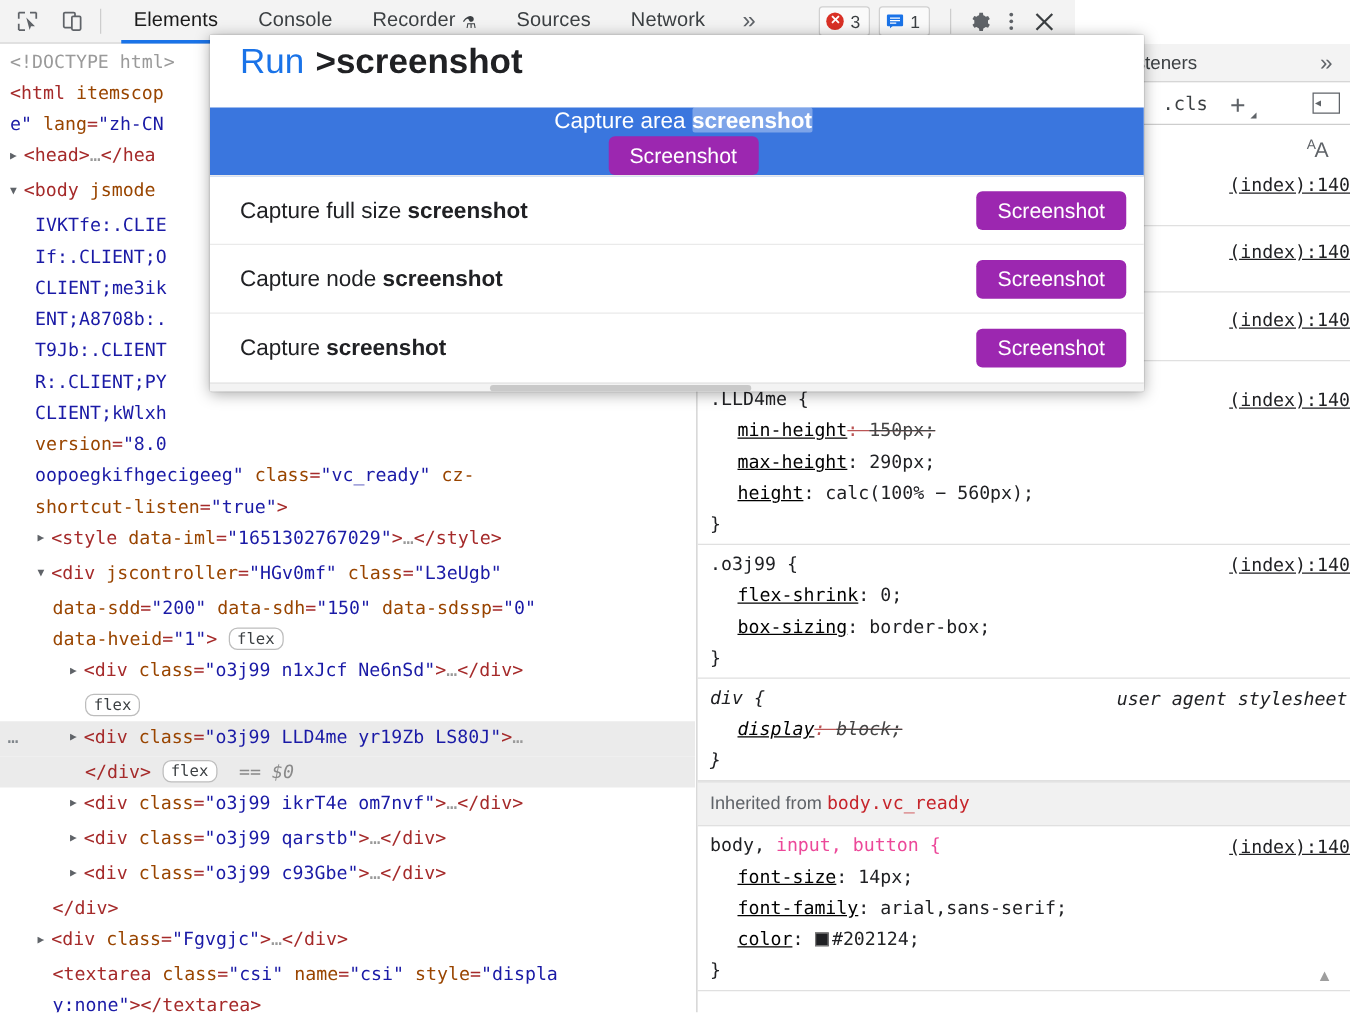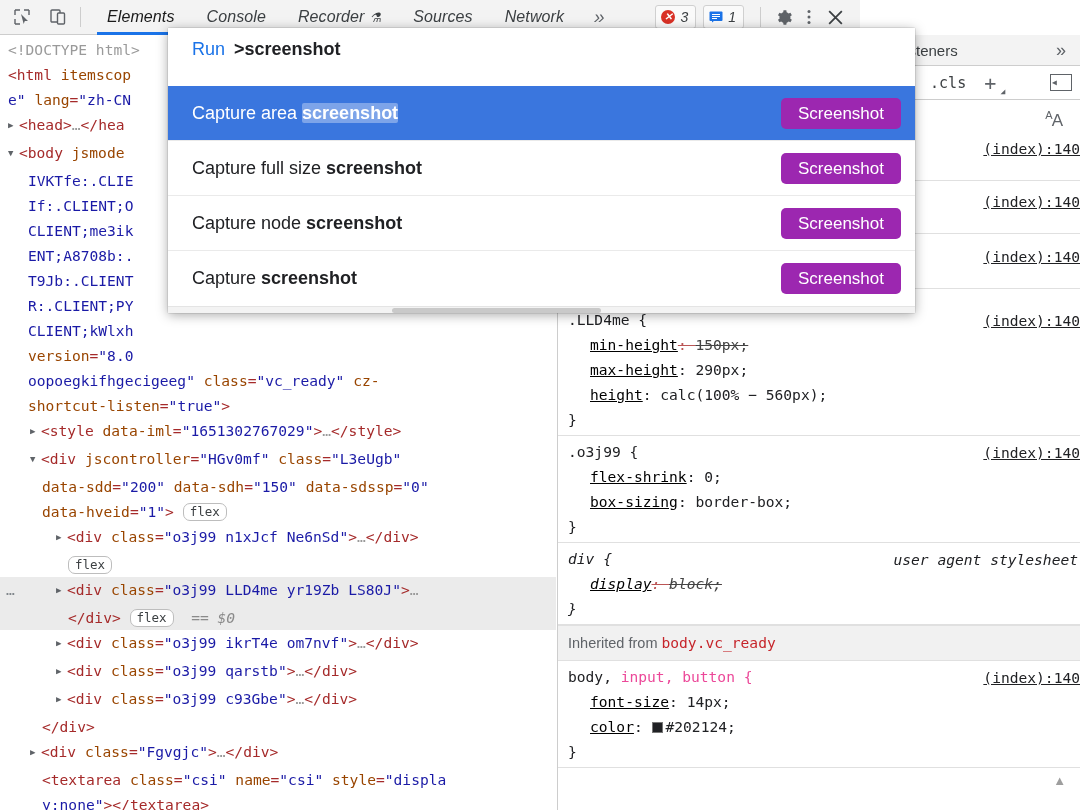--- a/index.html
+++ b/index.html
@@ -16,21 +16,21 @@
     width: 1080px; height: 810px;
     background: #fff;
   }
 
   
   .toolbar {
     position: absolute; left: 0; top: 0;
     width: 860px; height: 35px;
     background: #f3f3f3;
     border-bottom: 1px solid #cdcdcd;
-    display: flex; align-items: center; font-style: italic;
+    display: flex; align-items: center;
   }
   .tb-icons { display: flex; align-items: center; padding-left: 10px; gap: 12px; }
   .tb-icon {
     width: 24px; height: 24px;
     display: flex; align-items: center; justify-content: center;
     color: #5f6368;
   }
   .tb-sep {
     width: 1px; height: 20px; background: #cdcdcd; margin: 0 10px;
   }
@@ -224,21 +224,21 @@
     width: 747px;
     background: #fff;
     box-shadow: 0 2px 12px rgba(0,0,0,.34), 0 0 0 1px rgba(0,0,0,.08);
     z-index: 50;
     border-radius: 2px;
   }
   .cmd-input-row {
     height: 58px; display: flex; align-items: center;
     padding: 0 0 16px 24px;
     background: #fff;
-    font-size: 18px;
+    font-size: 28px;
   }
   .cmd-run { color: #1a73e8; margin-right: 9px; }
   .cmd-query { color: #202124; font-weight: bold; }
   .cmd-hint {
     height: 50px; display: flex; align-items: center;
     padding-left: 24px;
     background: #f1f3f4;
     border-top: 1px solid #e4e4e4;
     border-bottom: 1px solid #e4e4e4;
     color: #5f6368;
@@ -247,21 +247,21 @@
   .cmd-list { background: #fff; }
   .cmd-item {
     height: 55px;
     display: flex; align-items: center;
     padding: 0 14px 0 24px;
     border-bottom: 1px solid #eaeaea;
     font-size: 18px;
     color: #202124;
   }
   .cmd-item:last-child { border-bottom: none; }
-  .cmd-item.selected { background: #3a76de; color: #fff; }
+  .cmd-item.selected { background: #3a76de; color: #fff; flex-direction: column; }
   .cmd-item .label { flex: 1; }
   .cmd-item .label b { font-weight: bold; }
   .cmd-item.selected .label b {
     background: rgba(255,255,255,.34);
     border-radius: 2px;
   }
   .cmd-tag {
     background: #9c27b0;
     color: #fff;
     font-size: 17px;
@@ -473,20 +473,21 @@
       </div>
 
       <div class="inherit-bar">
         <span>Inherited from </span><b>body.vc_ready</b>
       </div>
 
       <div class="rule">
         <span class="src">(index):140</span>
         <div><span class="sel-name">body,</span><span class="sel-dim"> input, button {</span></div>
         <div><span class="prop">font-size</span><span>: </span><span class="val">14px;</span></div>
+        <div><span class="prop">font-family</span><span>: </span><span class="val">arial,sans-serif;</span></div>
         <div><span class="prop">color</span><span>: </span><span class="swatch"></span><span class="val">#202124;</span></div>
         <div>}</div>
       </div>
 
     </div>
 
     <div class="bottom-line"></div>
   </div>
 
   <div class="scroll-up-arrow">▲</div>

